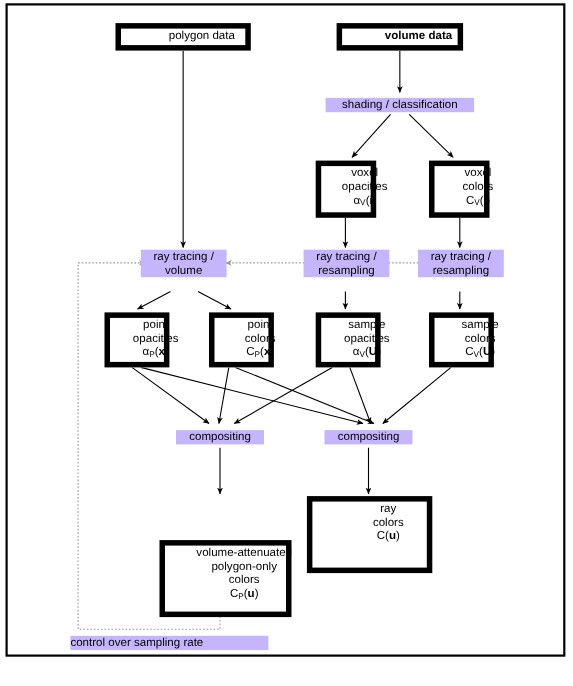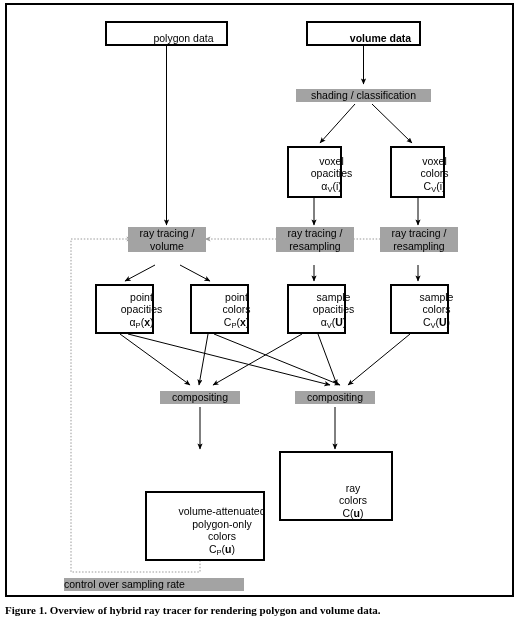--- a/index.html
+++ b/index.html
@@ -33,42 +33,42 @@
   }
   #svg-layer {
     position: absolute;
     left: 0; top: 0;
     width: 521px;
     height: 624px;
     pointer-events: none;
   }
   .node-box {
     position: absolute;
-    border: 2px solid #000000;
+    border: 5px solid #000000;
     background: #ffffff;
     box-sizing: border-box;
     display: flex;
     flex-direction: column;
     align-items: center;
-    justify-content: flex-end;
+    justify-content: flex-start;
     font-size: 10.5px;
     line-height: 12.5px;
     text-align: center;
     color: #000000;
     white-space: nowrap;
     padding-left: 34px;
   }
   .node-label {
     position: absolute;
     font-size: 10.5px;
     line-height: 12.5px;
     text-align: center;
     color: #000000;
     white-space: nowrap;
-    background: #a3a3a3;
+    background: #c4b5fd;
   }
   .lbl-line { display: block; }
   .formula {
     font-size: 10.5px;
     letter-spacing: 0px;
   }
   .formula sub {
     font-size: 7.5px;
     vertical-align: -0.22em;
   }
@@ -235,15 +235,14 @@
   <div class="node-box" style="left:279px; top:451px; width:114px; height:70px;">
     <span class="lbl-line">ray</span>
     <span class="lbl-line">colors</span>
     <span class="lbl-line formula"><span>C</span><span>(</span><span class="bold-var">u</span><span>)</span></span>
   </div>
 
   <div class="node-label" style="left:64px; top:578px; width:180px; text-align:left;">
     <span class="lbl-line">control over sampling rate</span>
   </div>
 
-  <div id="caption">Figure 1. Overview of hybrid ray tracer for rendering polygon and volume data.</div>
 
 </div>
 
 </body></html>

